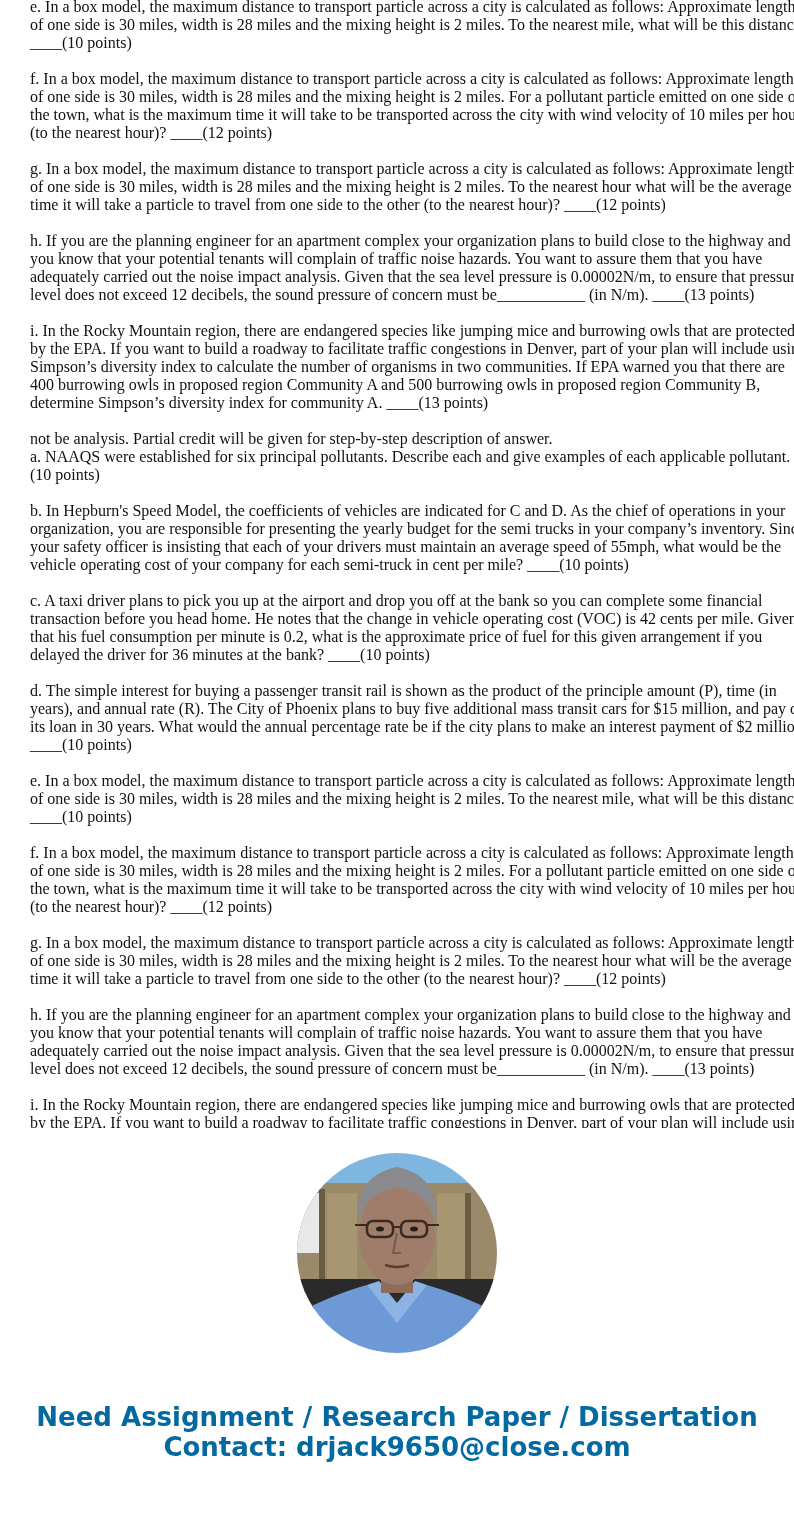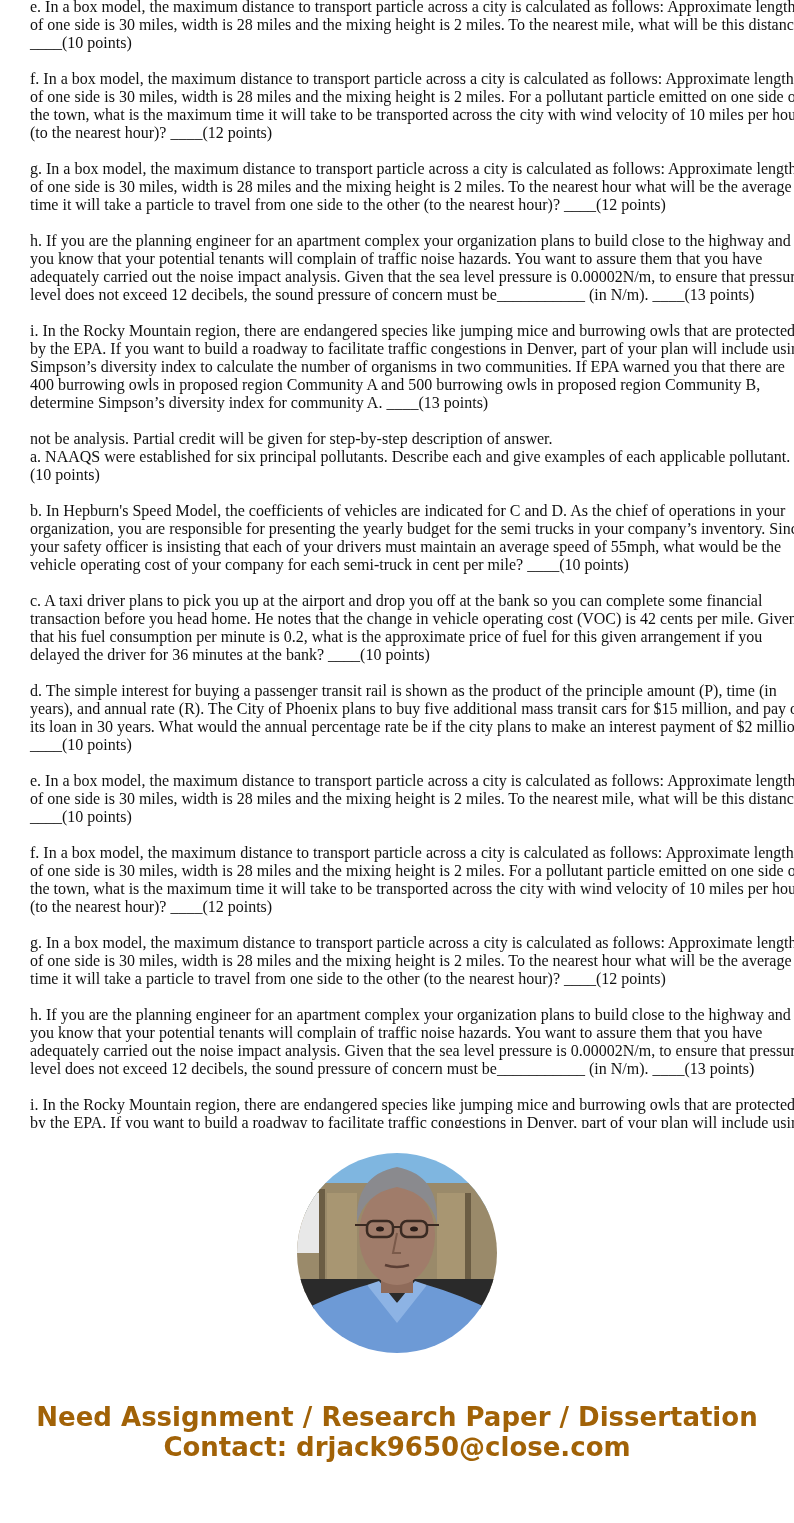--- a/index.html
+++ b/index.html
@@ -55,21 +55,21 @@
     .footer {
       position: absolute;
       left: 0;
       top: 1402px;
       width: 794px;
       text-align: center;
       font-family: "DejaVu Sans", "Liberation Sans", sans-serif;
       font-weight: bold;
       font-size: 26px;
       line-height: 30px;
-      color: #a16207;
+      color: #0369a1;
     }
     .footer div {
       margin: 0;
     }
   </style>
 </head>
 <body>
 
 <div class="doc-clip">
   <div class="doc">

